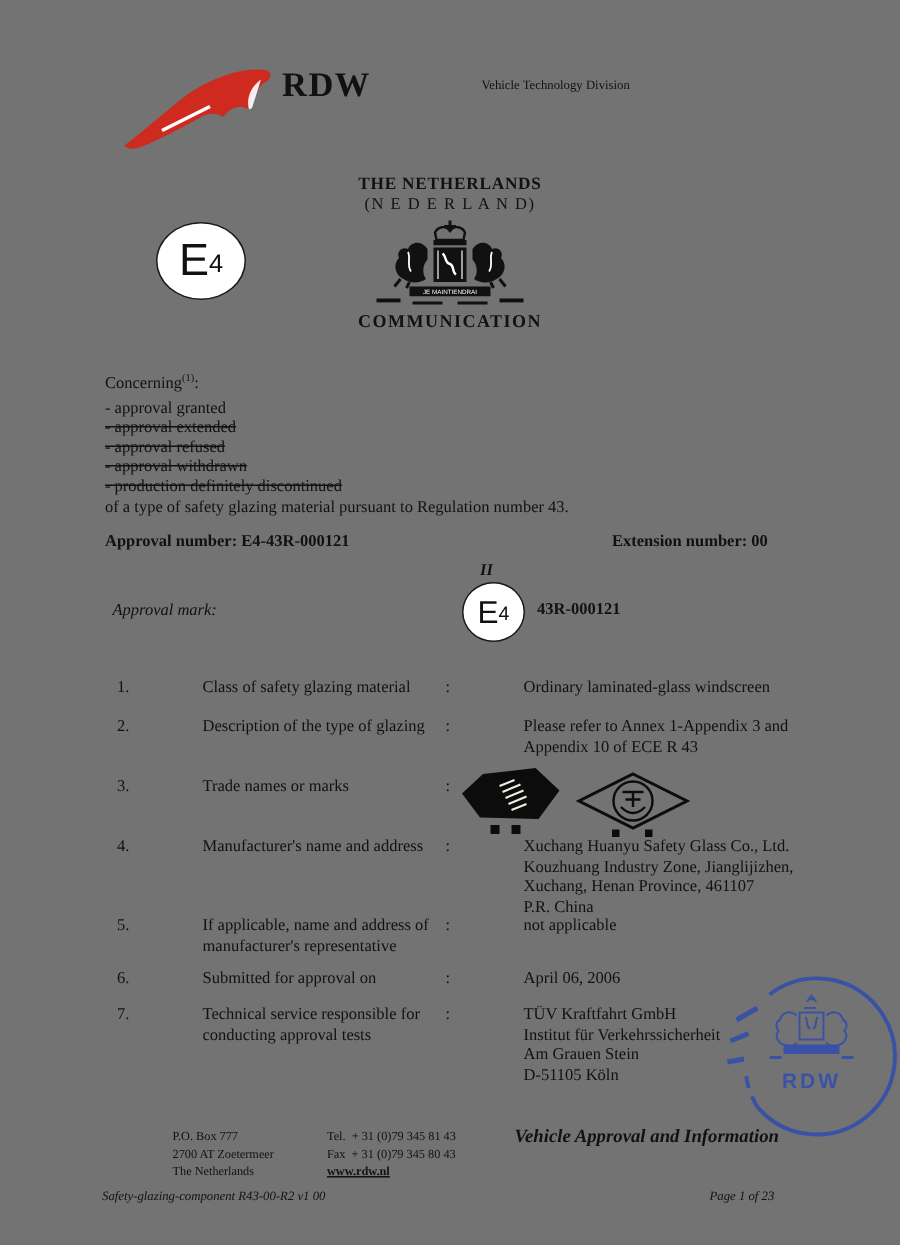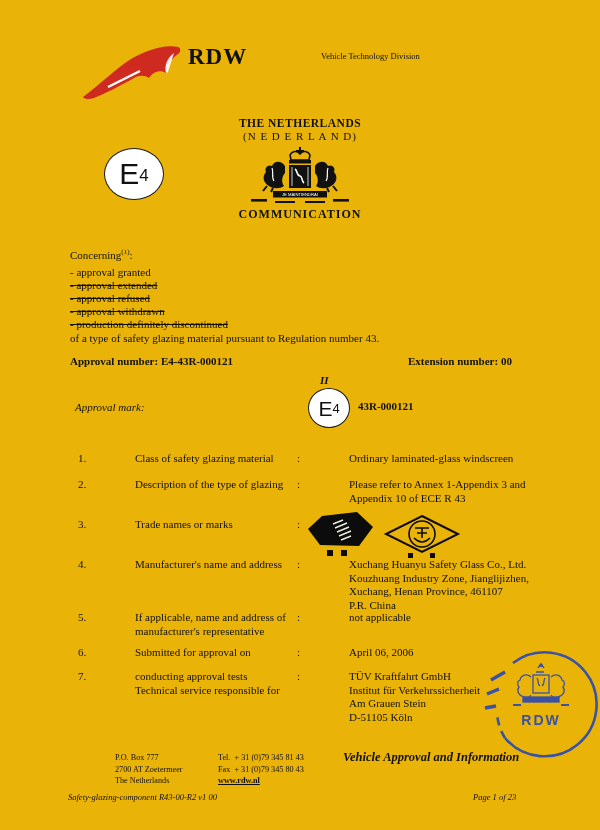--- a/index.html
+++ b/index.html
@@ -1,17 +1,17 @@
 <!DOCTYPE html>
 <html><head>
 <meta charset="utf-8">
 <style>
   html,body{margin:0;padding:0;background:#f2f2f0;}
   .page{
-    position:relative;width:600px;height:830px;background:#eab308;
+    position:relative;width:600px;height:830px;background:#737373;
     font-family:"Liberation Serif","DejaVu Serif",serif;color:#111;
     overflow:hidden;margin:0 auto;
   }
   .abs{position:absolute;}
   .b{font-weight:bold;}
   .i{font-style:italic;}
   .bi{font-weight:bold;font-style:italic;}
   .small{font-size:8.5px;}
   .txt{font-size:11px;line-height:13px;}
   .center{text-align:center;}
@@ -182,22 +182,22 @@
   <div class="row" style="top:646px;">
     <div class="no">6.</div>
     <div class="lbl">Submitted for approval on</div>
     <div class="col">:</div>
     <div class="val">April 06, 2006</div>
   </div>
 
   <div class="row" style="top:670px;">
     <div class="no">7.</div>
     <div class="lbl">
+      <div>Technical service responsible for</div>
       <div>conducting approval tests</div>
-      <div>Technical service responsible for</div>
     </div>
     <div class="col">:</div>
     <div class="val">
       <div>TÜV Kraftfahrt GmbH</div>
       <div>Institut für Verkehrssicherheit</div>
       <div>Am Grauen Stein</div>
       <div>D-51105 Köln</div>
     </div>
   </div>
 

